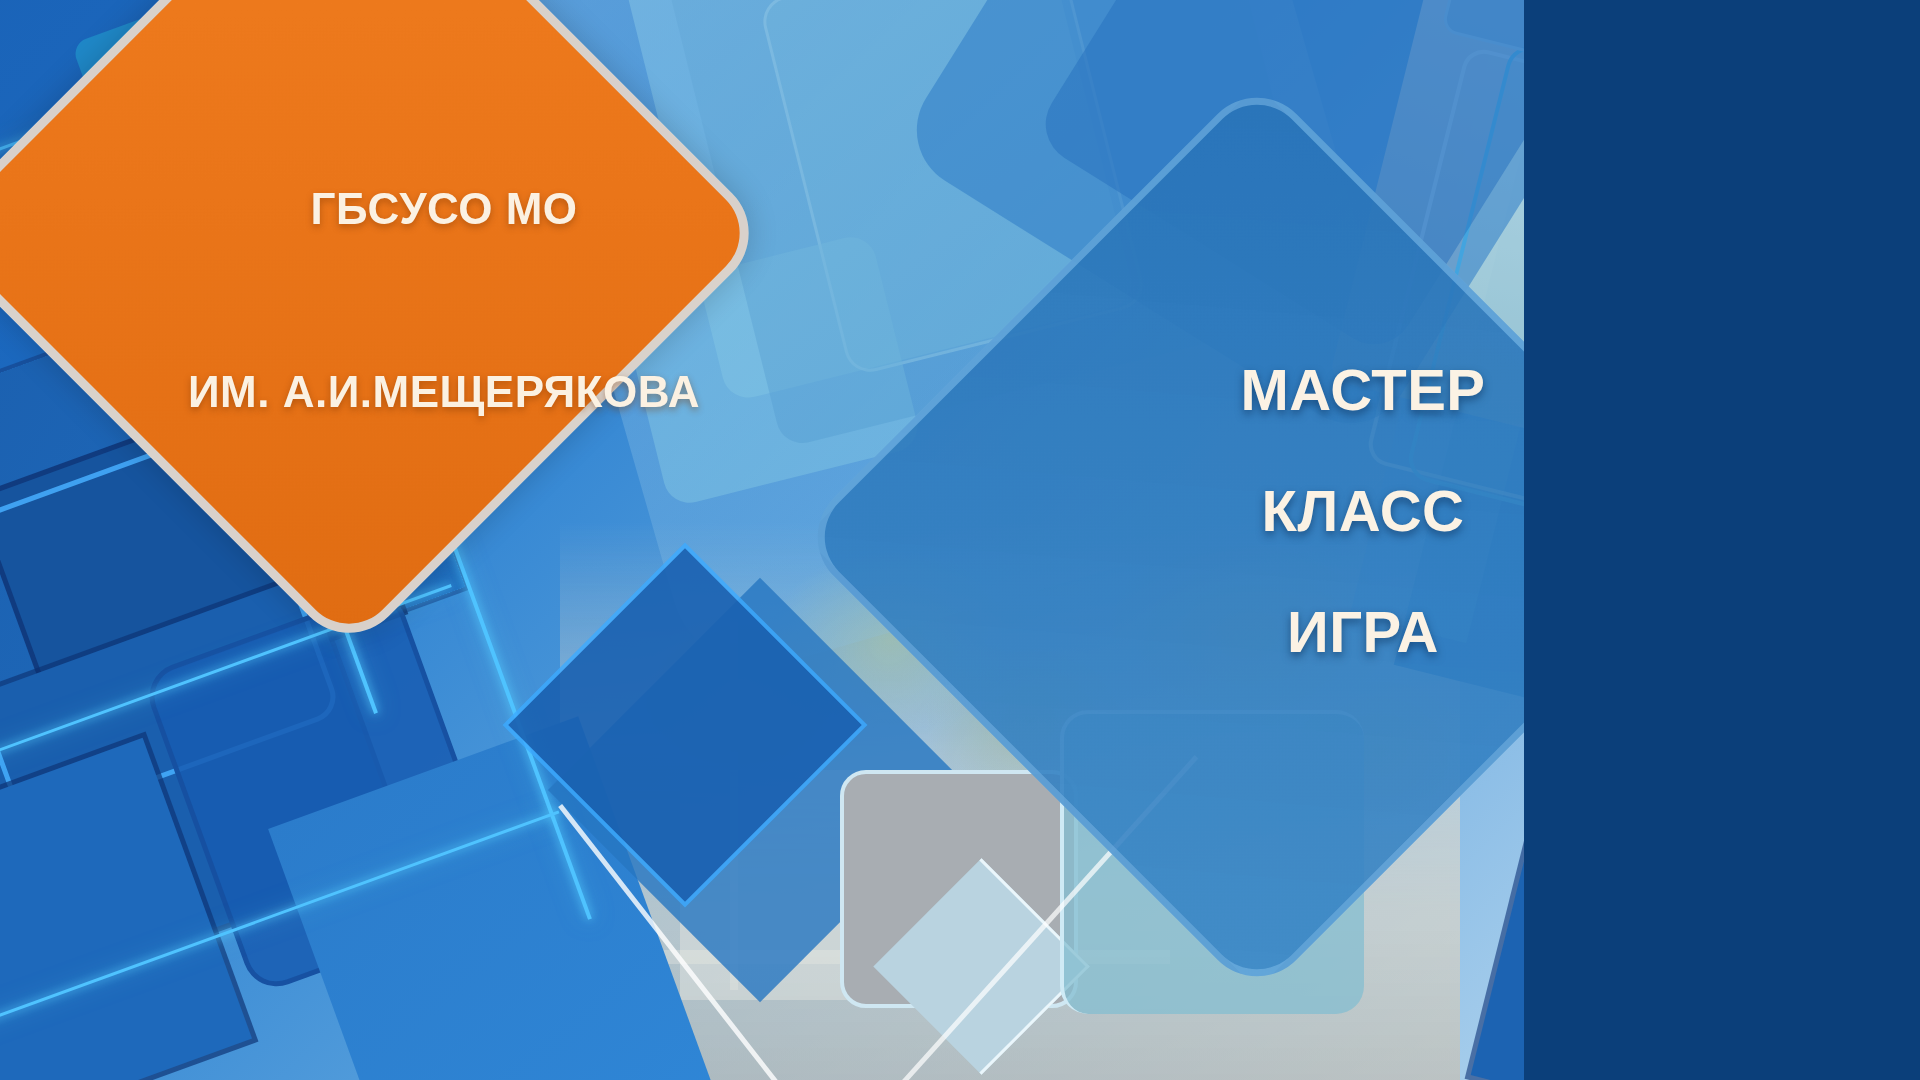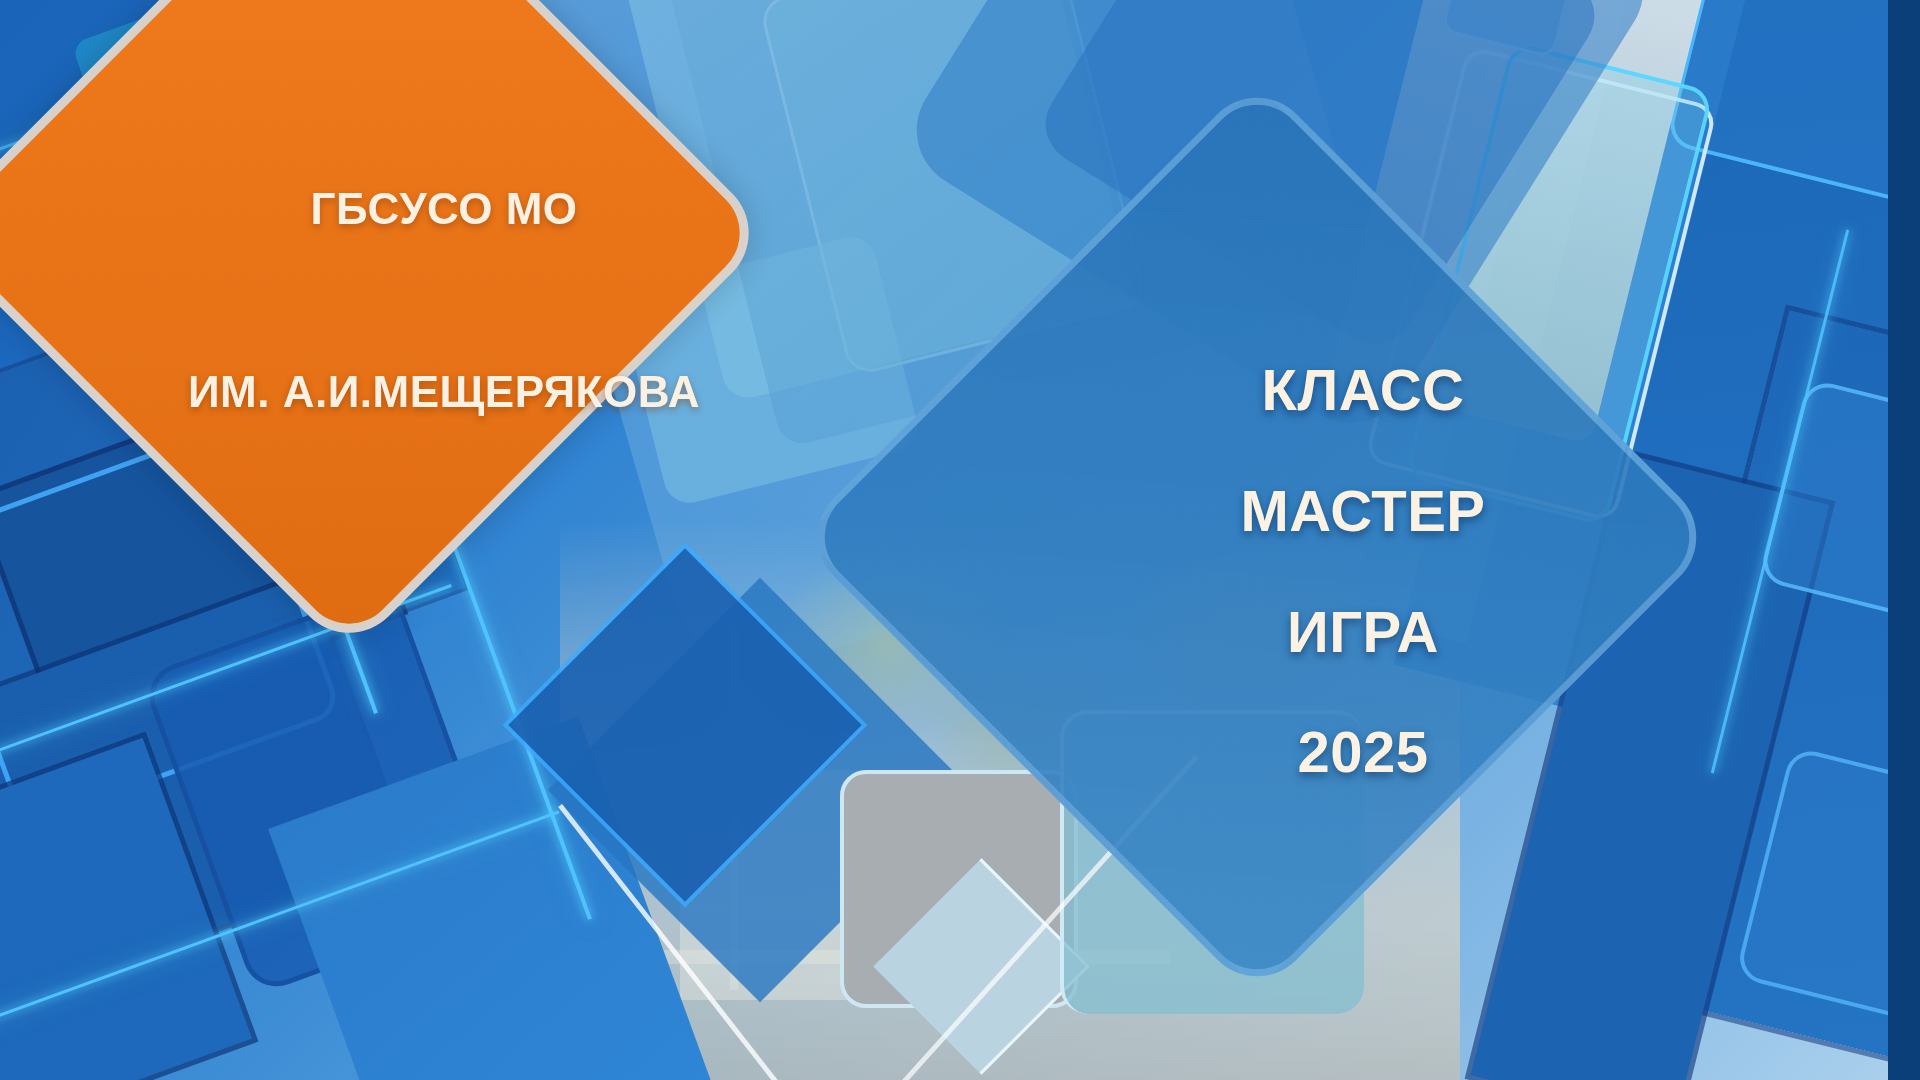--- a/index.html
+++ b/index.html
@@ -7,21 +7,21 @@
     margin: 0;
     padding: 0;
     background: #0b3f7a;
   }
   body {
     font-family: "Liberation Sans", sans-serif;
   }
 
   #slide {
     position: relative;
-    width: 1888px;
+    width: 1524px;
     height: 1080px;
     overflow: hidden;
     background: linear-gradient(135deg, #1f6fc4 0%, #2a7fd0 30%, #4f9ada 55%, #7fb6e4 80%, #a9cfec 100%);
   }
 
   
   .photo-layer {
     position: absolute;
     left: 560px;
     top: 520px;
@@ -189,20 +189,19 @@
 
   <div class="diamond orange-diamond"></div>
   <div class="diamond-label orange-text">
     <span class="line">ГБСУСО МО</span><br>
     <br>
     <span class="line">ИМ. А.И.МЕЩЕРЯКОВА</span>
   </div>
 
   <div class="diamond blue-diamond"></div>
   <div class="diamond-label blue-text">
+    <span class="line">МАСТЕР</span>
     <span class="line">КЛАСС</span>
-    <span class="line">МАСТЕР</span>
     <span class="line">ИГРА</span>
-    <span class="year">2025</span>
     
   </div>
 
 </div>
 
 </body></html>

